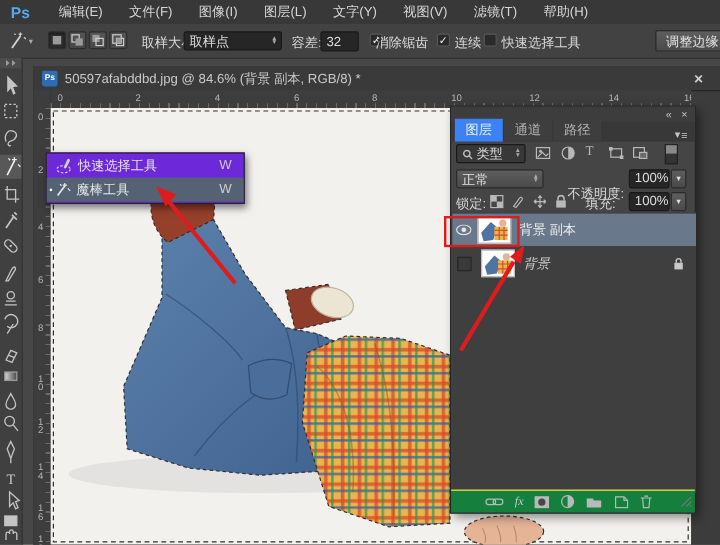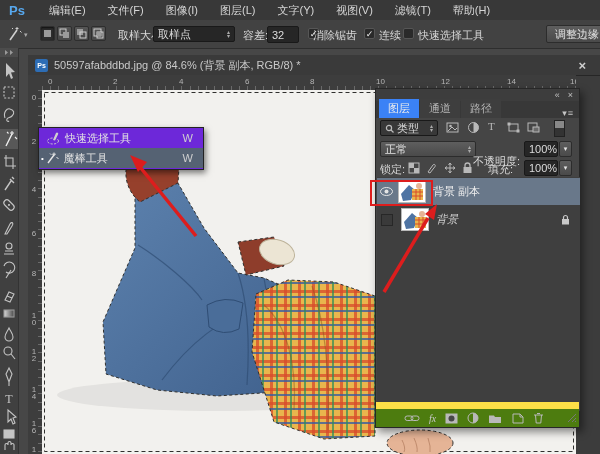--- a/index.html
+++ b/index.html
@@ -64,22 +64,22 @@
   .p-tab{font-size:11px;color:#b3b3b3;padding:2px 9px 2px;background:#3e3e3e;margin-right:1px}
   .p-tab.active{background:#3b82f6;color:#ececec}
   .p-menu{margin-left:auto;display:flex;align-items:center;gap:1px;padding-right:6px;color:#c5c5c5;font-size:9px}
   .p-row{position:relative;height:20px}
   .lrow{position:absolute;left:0;width:203px;height:27px;display:flex;align-items:center}
   .lrow.sel{background:#69788a}
   .lname{font-size:11px;color:#eee;margin-left:7px;white-space:nowrap}
   .thumb{width:26px;height:21px;border:1px solid #b9b9b9;background:#fff;margin-left:3px}
   .eyebox{width:18px;display:flex;justify-content:center}
   .emptycb{width:10px;height:10px;background:#3a3a3a;border:1px solid #272727;margin-left:4px}
-  .p-bottom{position:absolute;left:0;bottom:0;width:203px;height:18px;background:#4d7c0f;
-            border-top:7px solid #fde047;display:flex;align-items:center}
+  .p-bottom{position:absolute;left:0;bottom:0;width:203px;height:18px;background:#15803d;
+            border-top:1px solid #fde047;display:flex;align-items:center}
   .fx{font-size:10px;font-style:italic;color:#c9c9c9;font-family:"Liberation Serif","DejaVu Serif",serif}
 
   
   .overlay{left:0;top:0;z-index:50;pointer-events:none}
 </style>
 </head>
 <body>
 
 <div class="abs menubar">
   <span class="ps-logo">Ps</span>
@@ -328,21 +328,21 @@
     <svg class="abs" style="left:151px;top:3px" width="13" height="13">
       <rect x="1" y="2" width="9" height="8" fill="none" stroke="#b9b9b9"></rect>
         <rect x="6" y="6" width="6" height="5" fill="#6a6a6a" stroke="#b9b9b9"></rect>
     </svg>
     <div class="abs" style="left:178px;top:2px;width:9px;height:15px;background:#333;border:1px solid #222">
       <div style="width:9px;height:7px;background:#888"></div>
     </div>
   </div>
 
   <div class="p-row" style="height:20px">
-    <div class="abs dd btn-raised" style="left:4px;top:2px;width:96px;height:16px;justify-content:flex-start;padding:0 4px">
+    <div class="abs dd btn-raised" style="left:4px;top:2px;width:73px;height:16px;justify-content:flex-start;padding:0 4px">
       <span>正常</span>
       <span class="spin" style="margin-left:auto">
           <span>▴</span>
           <span>▾</span>
         </span>
     </div>
     <span class="abs opt-label" style="left:97px;top:15px">不透明度:</span>
     <div class="abs dd" style="left:148px;top:2px;width:34px;height:16px">
       <span>100%</span>
     </div>

